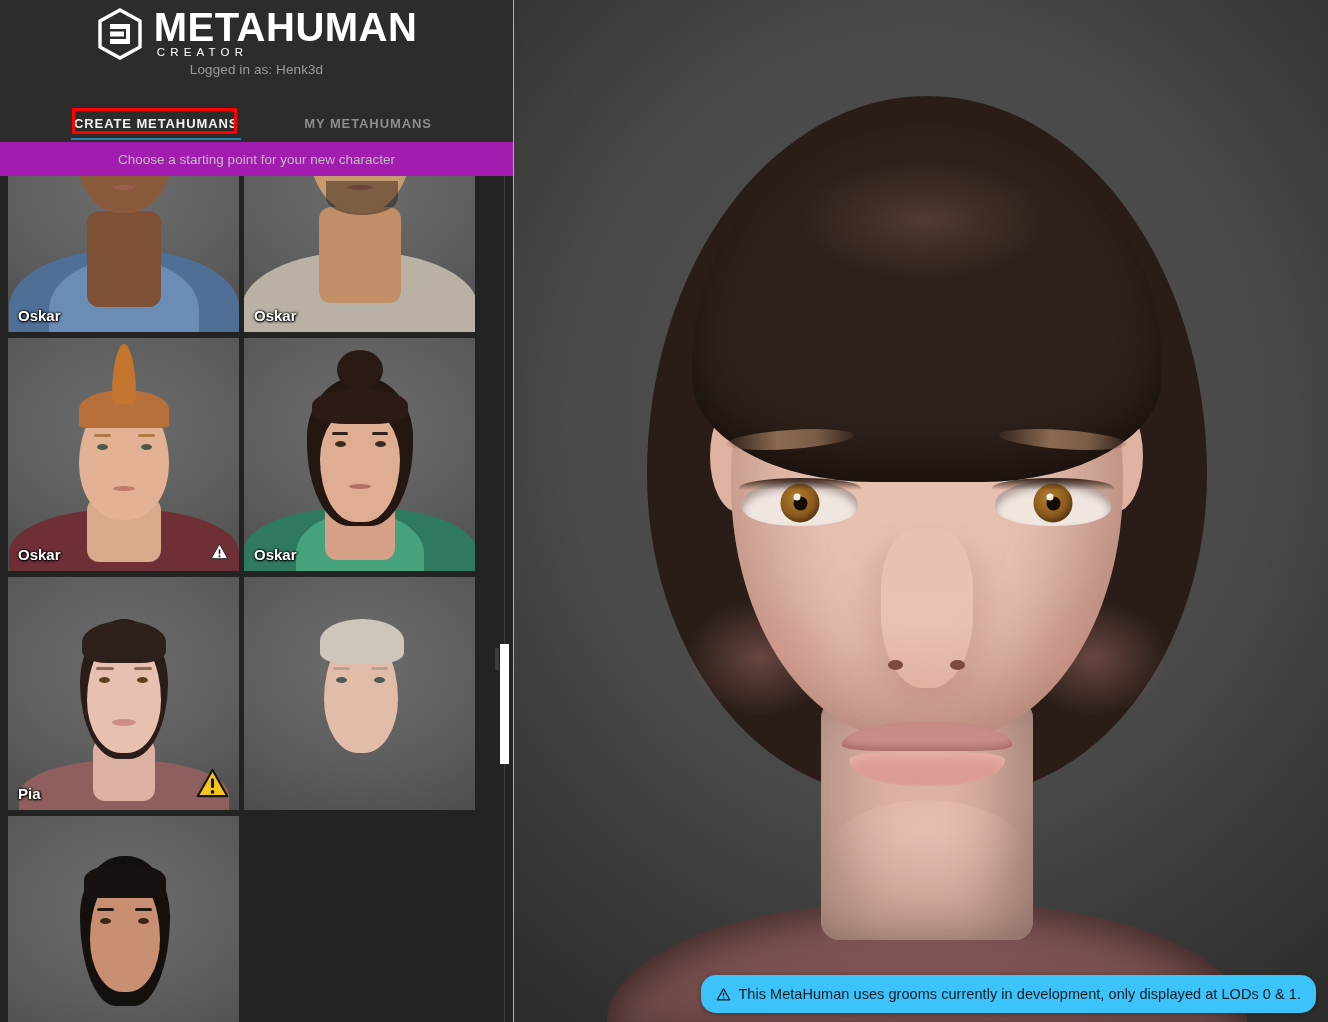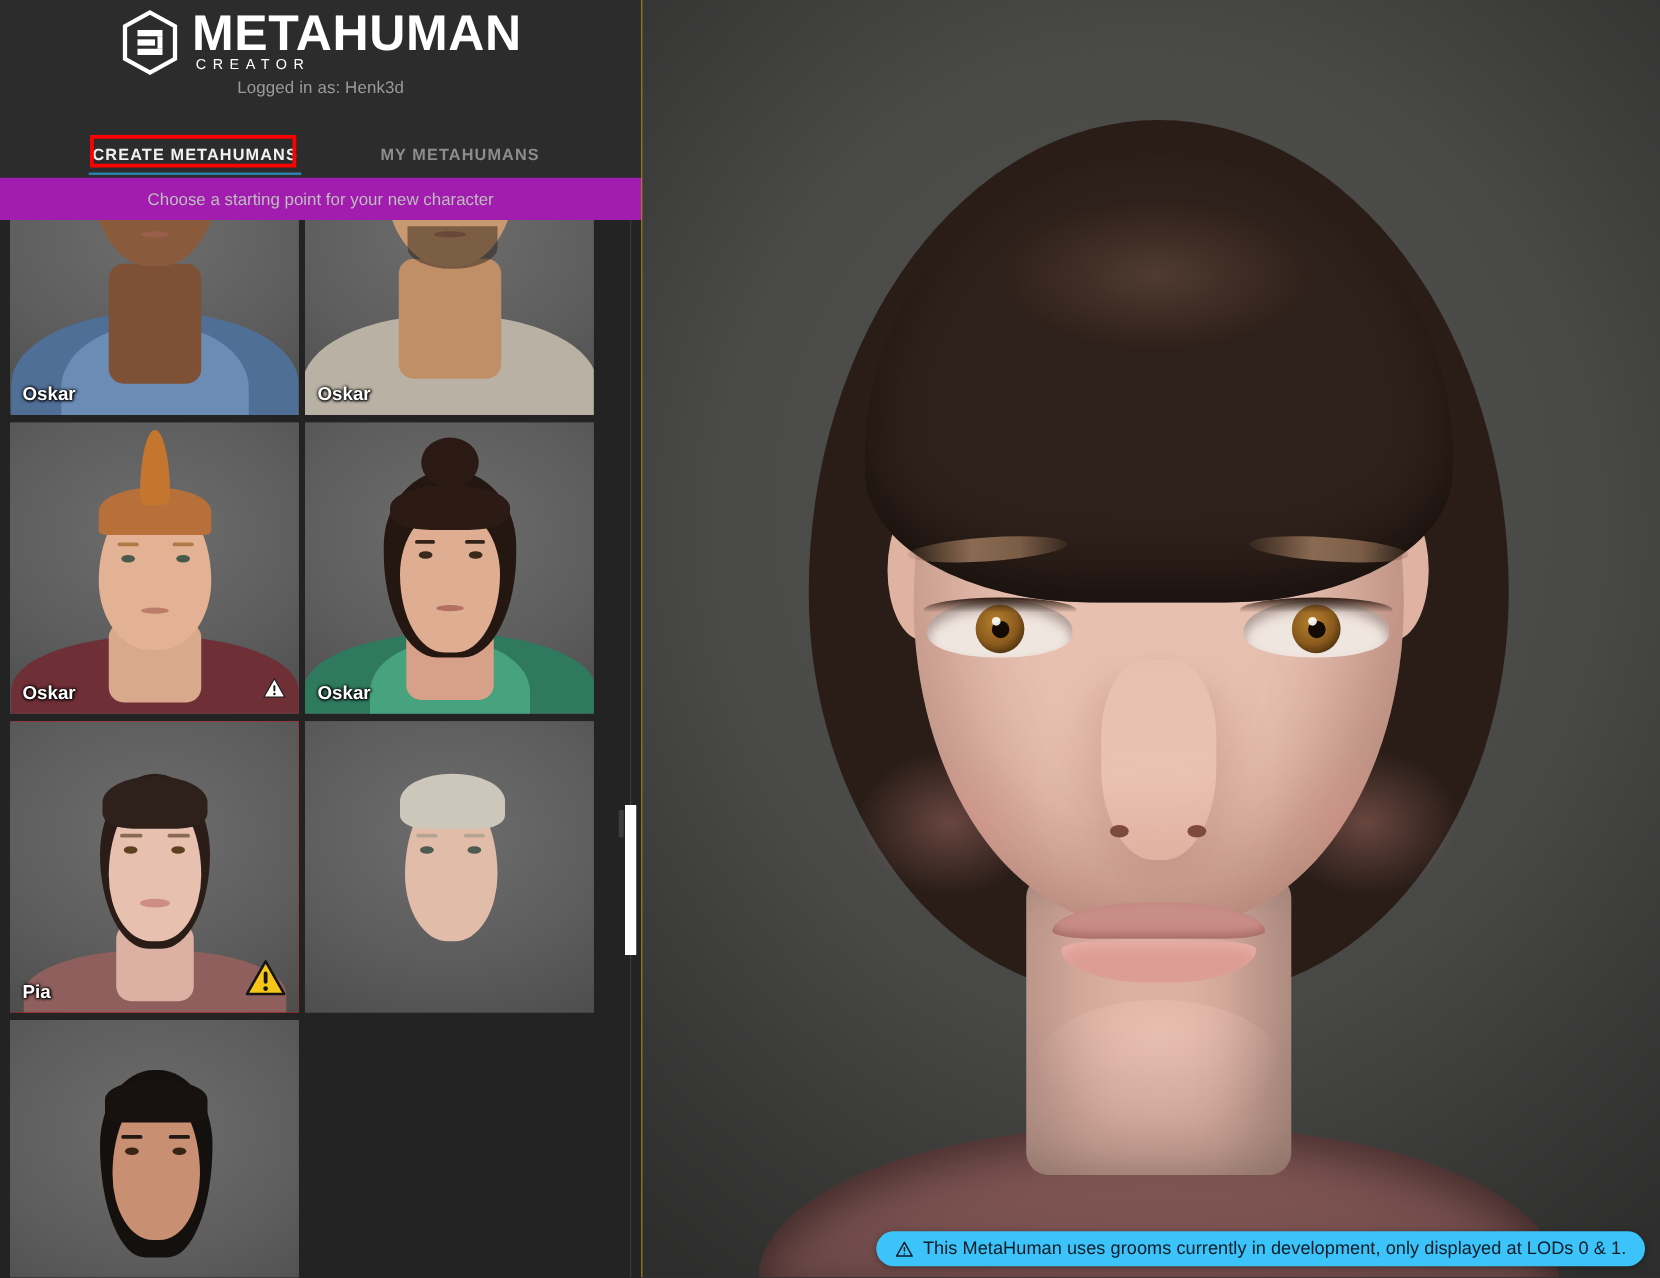--- a/index.html
+++ b/index.html
@@ -198,21 +198,21 @@
     background:radial-gradient(ellipse at 50% 30%, rgba(240,200,188,0.6), rgba(240,200,188,0) 72%);
   }
   .mh-cheek { position:absolute; top:600px; width:148px; height:116px; border-radius:50%;
               background:radial-gradient(ellipse at 50% 50%, rgba(226,150,140,0.34), rgba(226,150,140,0) 70%); }
   #mh-cheek-l { left:172px; } #mh-cheek-r { right:172px; }
   #mh-vignette { position:absolute; inset:0; pointer-events:none;
     background:radial-gradient(ellipse 78% 70% at 50% 42%, rgba(0,0,0,0) 55%, rgba(0,0,0,0.28) 100%); }
 
   
   #toast {
-    position:absolute; right:12px; bottom:9px; height:28px;
+    position:absolute; right:12px; bottom:9px; height:38px;
     background:#3cc3fa; border-radius:15px; display:flex; align-items:center;
     padding:0 15px; box-shadow:0 1px 5px rgba(0,0,0,0.35);
   }
   #toast-text { font-size:14.5px; color:#0c1b24; white-space:nowrap; letter-spacing:0.05px; }
   #toast-icon { margin-right:7px; display:flex; align-items:center; }
 </style>
 </head>
 <body>
 
 <div id="app">

